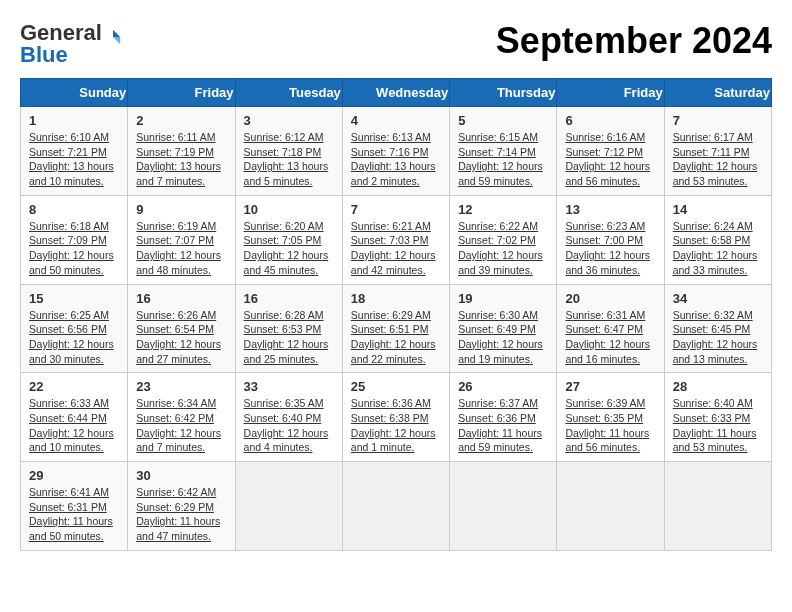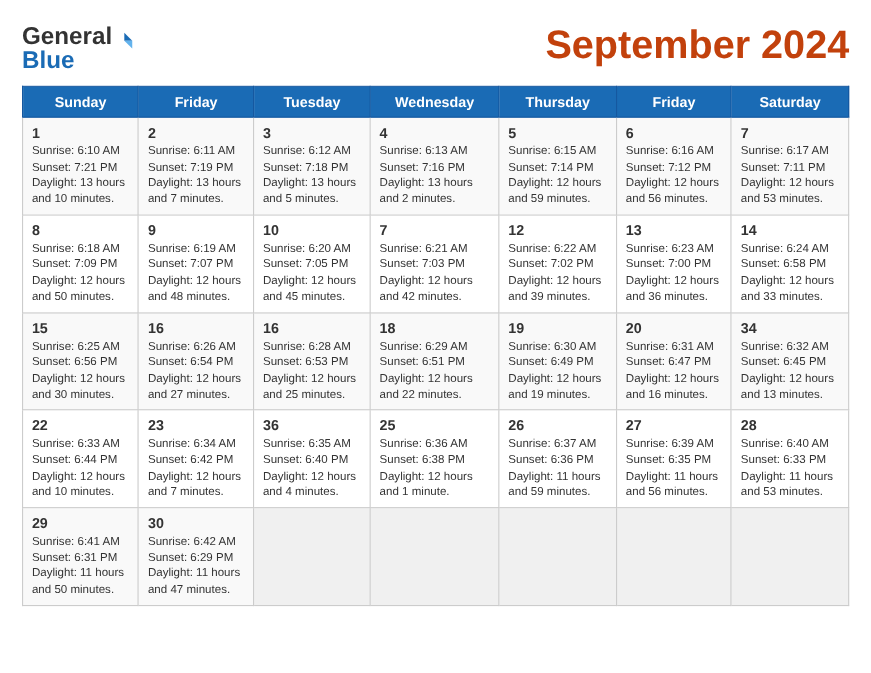--- a/index.html
+++ b/index.html
@@ -33,36 +33,36 @@
       width: 18px;
       height: 18px;
       margin-left: 2px;
     }
     .title-block {
       text-align: right;
     }
     .month-title {
       font-size: 36px;
       font-weight: bold;
-      color: #c2410c;
+      color: #000000;
     }
     .location {
       font-size: 16px;
       color: #555;
     }
     .calendar {
       width: 100%;
       border-collapse: collapse;
       border: 1px solid #ccc;
     }
     .calendar th {
       background-color: #1a6bb5;
       color: #fff;
-      text-align: center;
-      padding: 6px 22px;
+      text-align: right;
+      padding: 6px 1px;
       font-size: 13px;
       font-weight: bold;
       border: 1px solid #1558a0;
     }
     .calendar td {
       vertical-align: top;
       padding: 6px 8px;
       border: 1px solid #ccc;
       font-size: 11px;
       color: #333;
@@ -79,20 +79,21 @@
     .day-number {
       font-size: 13px;
       font-weight: bold;
       display: block;
       margin-bottom: 2px;
     }
     .day-info {
       font-size: 10.5px;
       line-height: 1.4;
       color: #333;
+      text-decoration: underline;
     }
     .empty-cell {
       background: #f0f0f0 !important;
     }
   </style>
 </head>
 <body>
 
 <div class="header">
   <div class="logo">
@@ -216,21 +217,21 @@
       <tr>
         <td>
           <span class="day-number">22</span>
           <div class="day-info">Sunrise: 6:33 AM<br>Sunset: 6:44 PM<br>Daylight: 12 hours and 10 minutes.</div>
         </td>
         <td>
           <span class="day-number">23</span>
           <div class="day-info">Sunrise: 6:34 AM<br>Sunset: 6:42 PM<br>Daylight: 12 hours and 7 minutes.</div>
         </td>
         <td>
-          <span class="day-number">36</span>
+          <span class="day-number">33</span>
           <div class="day-info">Sunrise: 6:35 AM<br>Sunset: 6:40 PM<br>Daylight: 12 hours and 4 minutes.</div>
         </td>
         <td>
           <span class="day-number">25</span>
           <div class="day-info">Sunrise: 6:36 AM<br>Sunset: 6:38 PM<br>Daylight: 12 hours and 1 minute.</div>
         </td>
         <td>
           <span class="day-number">26</span>
           <div class="day-info">Sunrise: 6:37 AM<br>Sunset: 6:36 PM<br>Daylight: 11 hours and 59 minutes.</div>
         </td>

